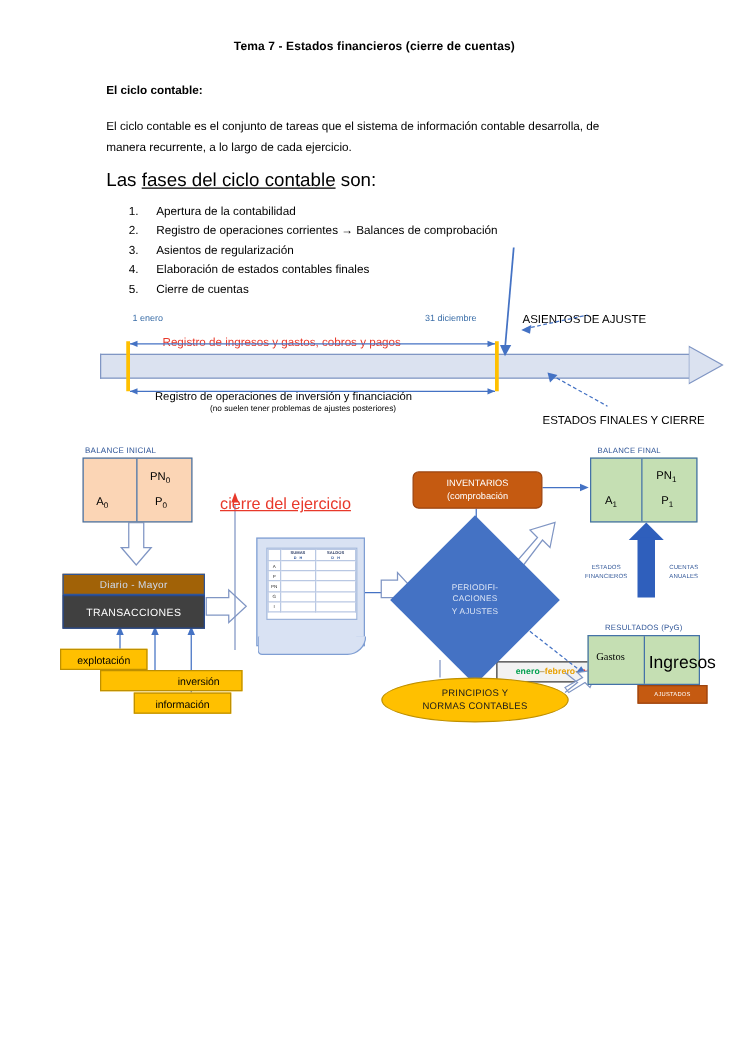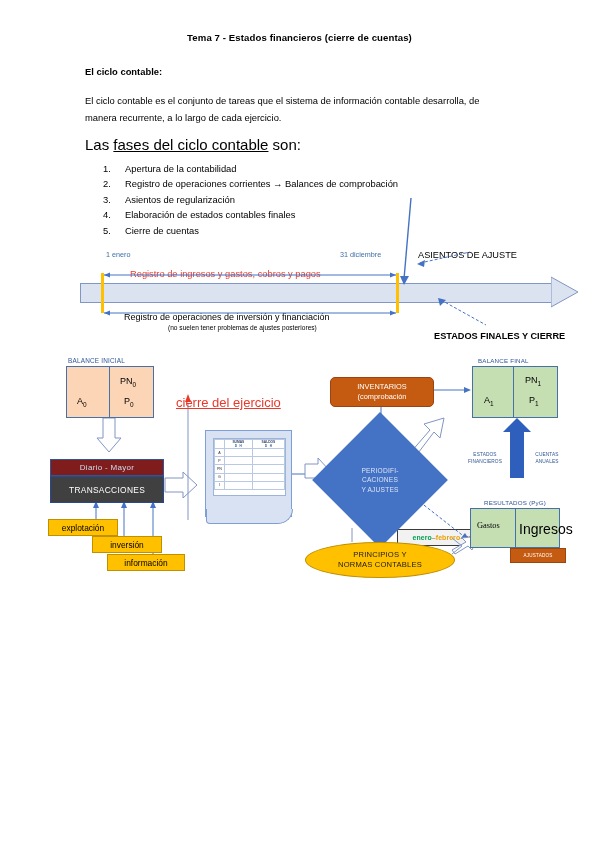--- a/index.html
+++ b/index.html
@@ -35,47 +35,47 @@
   .blk1{position:absolute;left:124px;top:312px;font-size:9px;}
   .blk1sub{position:absolute;left:168px;top:324px;font-size:6.6px;}
   .months{position:absolute;left:397px;top:286px;width:100px;height:15px;
           background:#f2f2f2;border:1px solid #3a3a3a;font-size:6.9px;
           display:flex;align-items:center;justify-content:center;letter-spacing:.1px;}
   .m-ene{color:#00a050;font-weight:bold;}
   .m-sep{color:#9a6b00;}
   .m-feb{color:#e8a000;font-weight:bold;}
   .m-mar{color:#e8392b;font-weight:bold;}
   .cap-aj{position:absolute;left:418px;top:250px;font-size:9.2px;}
-  .cap-ef{position:absolute;left:434px;top:331px;font-size:9.2px;font-weight:bold;}
+  .cap-ef{position:absolute;left:434px;top:331px;font-size:9.2px;}
   .tl svg.ann{position:absolute;left:0;top:0;width:599px;height:112px;overflow:visible;}
 
   
   .fc{position:absolute;left:0;top:352px;width:599px;height:260px;}
   .fc svg.links{position:absolute;left:0;top:0;width:599px;height:260px;overflow:visible;}
 
   .bi-cap{position:absolute;left:68px;top:5px;font-size:6.4px;color:#2f5597;letter-spacing:.2px;}
   .bi-box{position:absolute;left:66px;top:14px;width:86px;height:50px;
           background:#fbd5b5;border:1px solid #4472a8;}
   .bi-box .divv{position:absolute;left:42px;top:0;width:1px;height:50px;background:#4472a8;}
   .bi-a{position:absolute;left:10px;top:29px;font-size:9px;}
   .bi-pn{position:absolute;left:53px;top:9px;font-size:9px;}
   .bi-p{position:absolute;left:57px;top:29px;font-size:9px;}
   sub{font-size:.72em;}
 
   .dm-box{position:absolute;left:50px;top:107px;width:112px;height:15px;
-          background:#7f1d1d;border:1px solid #2f5597;color:#cfdcf2;font-size:8px;
+          background:#a16207;border:1px solid #2f5597;color:#cfdcf2;font-size:8px;
           display:flex;align-items:center;justify-content:center;letter-spacing:.3px;}
   .tr-box{position:absolute;left:50px;top:124px;width:112px;height:25px;
           background:#404040;border:1px solid #27498f;color:#fff;font-size:8.4px;
           display:flex;align-items:center;justify-content:center;letter-spacing:.3px;}
 
   .ybox{position:absolute;height:15px;background:#ffc000;border:1px solid #bf9000;
         font-size:8.4px;display:flex;align-items:center;justify-content:center;color:#000;}
   .y1{left:48px;top:167px;width:68px;}
-  .y2{left:92px;top:184px;width:68px;}
+  .y2{left:80px;top:184px;width:68px;padding-left:44px;}
   .y3{left:107px;top:202px;width:76px;}
 
   .cierre{position:absolute;left:176px;top:43px;font-size:13px;color:#e8392b;text-decoration:underline;}
 
   .sheet{position:absolute;left:205px;top:78px;width:85px;height:85px;
          background:#d9e2f3;border:1px solid #7f9ed3;}
   .sheet .inner{position:absolute;left:7px;top:7px;right:5px;bottom:20px;background:#fff;
                 border:1px solid #9cb3da;}
   .sheet .curl{position:absolute;left:0;bottom:-8px;width:85px;height:14px;
                background:#d9e2f3;border:1px solid #7f9ed3;border-top:none;

